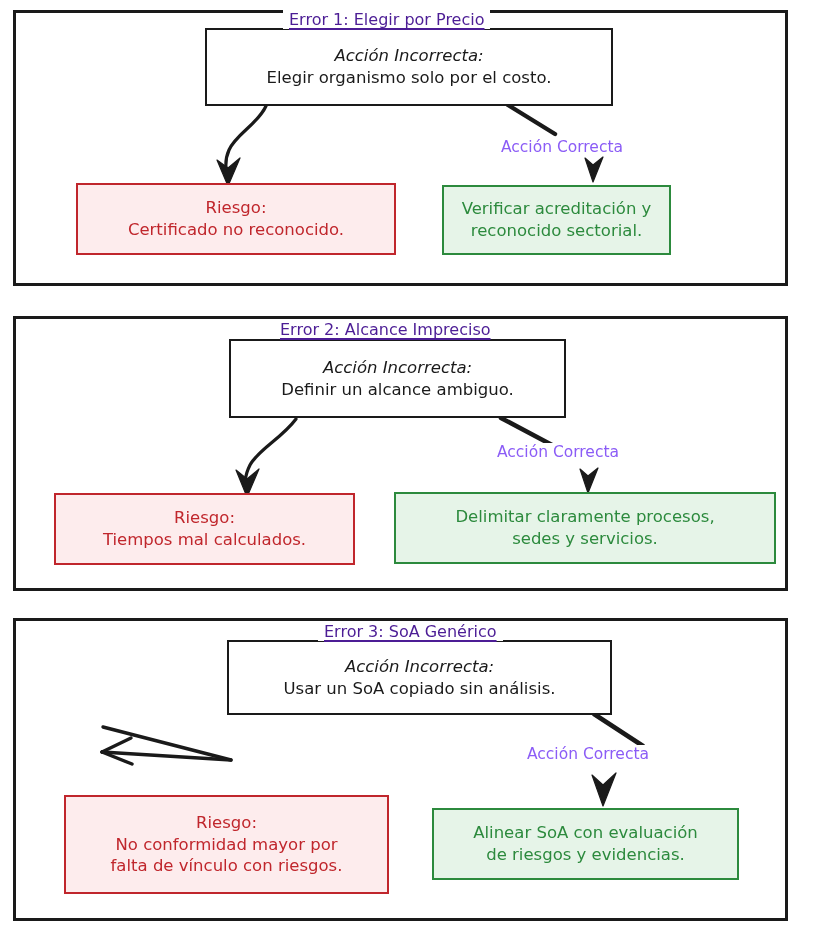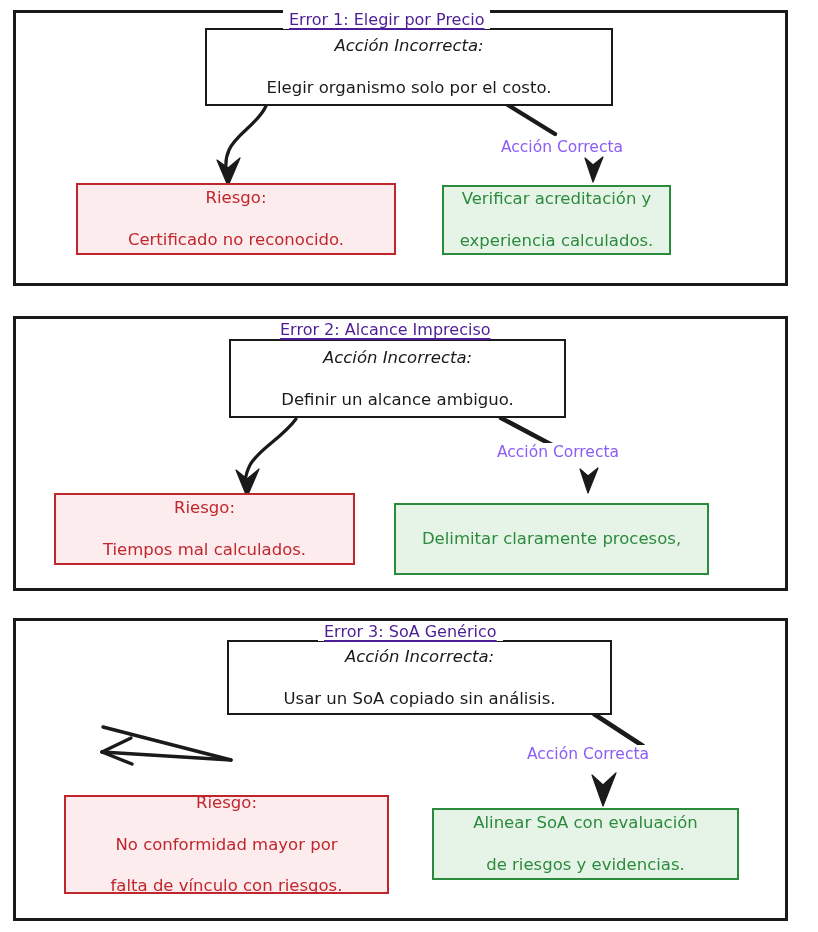--- a/index.html
+++ b/index.html
@@ -32,21 +32,20 @@
   .node {
     position: absolute;
     box-sizing: border-box;
     display: flex;
     flex-direction: column;
     align-items: center;
     justify-content: center;
     text-align: center;
     line-height: 1.32;
     z-index: 4;
-    gap: 20px;
   }
 
   .node-action {
     border: 2.5px solid #1a1a1a;
     background: #ffffff;
     color: #1a1a1a;
     font-size: 16.5px;
   }
 
   .node-risk {
@@ -162,41 +161,42 @@
 
   <div class="node node-risk" style="left:76px; top:183px; width:320px; height:72px;">
     <span class="line">Riesgo:</span>
     <span class="line">Certificado no reconocido.</span>
   </div>
 
   <div class="edge-label" style="left:498px; top:138px;">Acción Correcta</div>
 
   <div class="node node-fix" style="left:442px; top:185px; width:229px; height:70px;">
     <span class="line">Verificar acreditación y</span>
-    <span class="line">experiencia calculados.</span>
+    <span class="line">reconocido sectorial.</span>
   </div>
 
   <div class="panel" style="left:13px; top:316px; width:775px; height:275px;"></div>
 
   <div class="panel-title" style="left:274px; top:320px;">Error 2: Alcance Impreciso</div>
 
   <div class="node node-action" style="left:229px; top:339px; width:337px; height:79px;">
     <span class="line em">Acción Incorrecta:</span>
     <span class="line">Definir un alcance ambiguo.</span>
   </div>
 
   <div class="node node-risk" style="left:54px; top:493px; width:301px; height:72px;">
     <span class="line">Riesgo:</span>
     <span class="line">Tiempos mal calculados.</span>
   </div>
 
   <div class="edge-label" style="left:494px; top:443px;">Acción Correcta</div>
 
-  <div class="node node-fix" style="left:394px; top:492px; width:315px; height:72px;margin-top:11px;">
+  <div class="node node-fix" style="left:394px; top:492px; width:382px; height:72px;">
     <span class="line">Delimitar claramente procesos,</span>
+    <span class="line">sedes y servicios.</span>
   </div>
 
   <div class="panel" style="left:13px; top:618px; width:775px; height:303px;"></div>
 
   <div class="panel-title" style="left:318px; top:622px;">Error 3: SoA Genérico</div>
 
   <div class="node node-action" style="left:227px; top:640px; width:385px; height:75px;">
     <span class="line em">Acción Incorrecta:</span>
     <span class="line">Usar un SoA copiado sin análisis.</span>
   </div>

